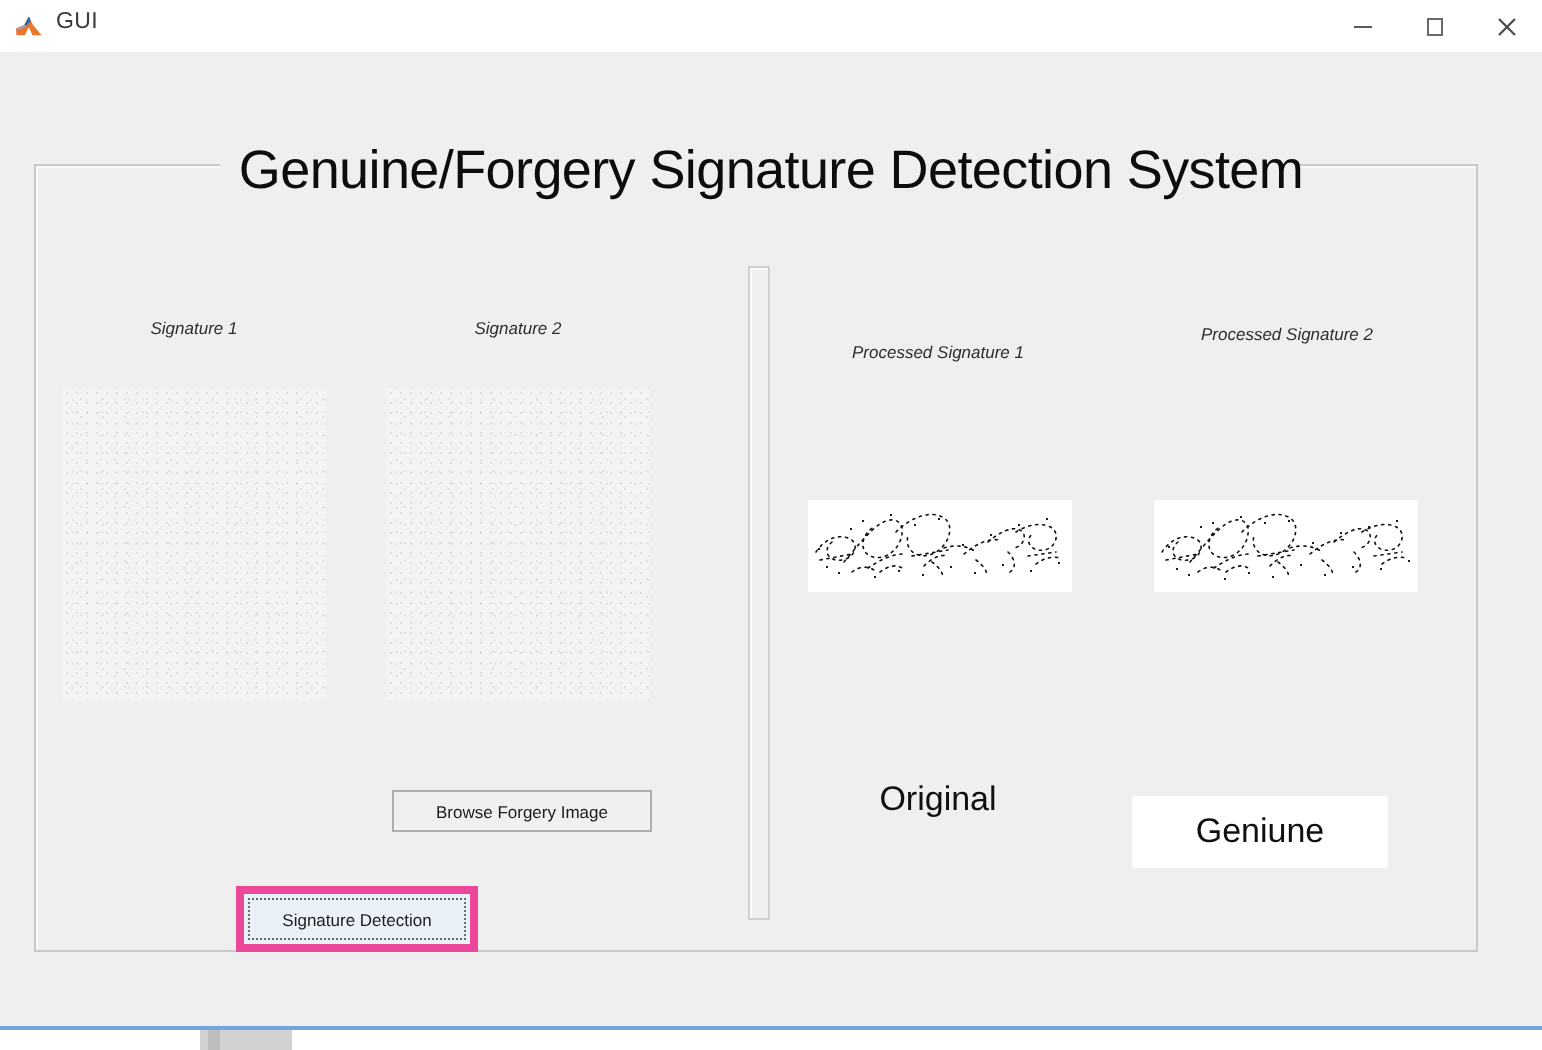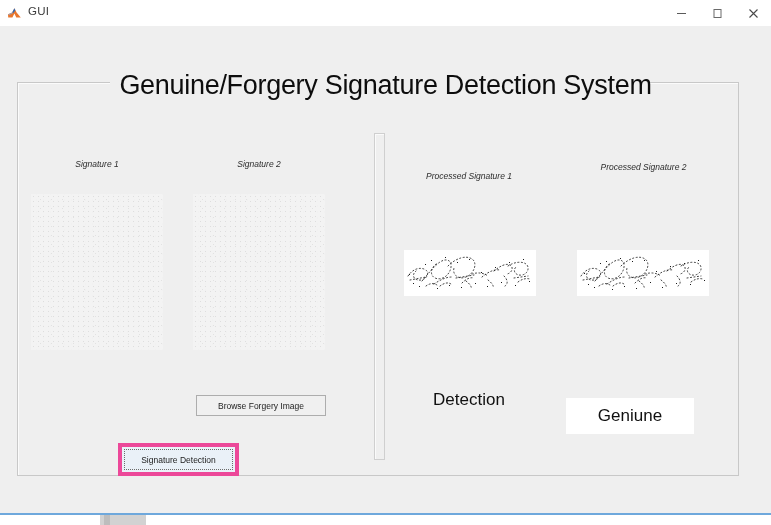--- a/index.html
+++ b/index.html
@@ -439,21 +439,21 @@
 
 
     <button class="btn" id="btn-browse-forgery">Browse Forgery Image</button>
 
     <button class="btn" id="btn-signature-detection">
       <span class="focus-ring"></span>
       <span>Signature Detection</span>
     </button>
 
     <div id="status-label">
-      <div>Detection</div>
+      <div>Original</div>
     </div>
 
     <div id="status-value-box">
       <span>Geniune</span>
     </div>
 
   </div>
 
   <div class="bottom-rule"></div>
   <div class="bottom-strip"></div>

